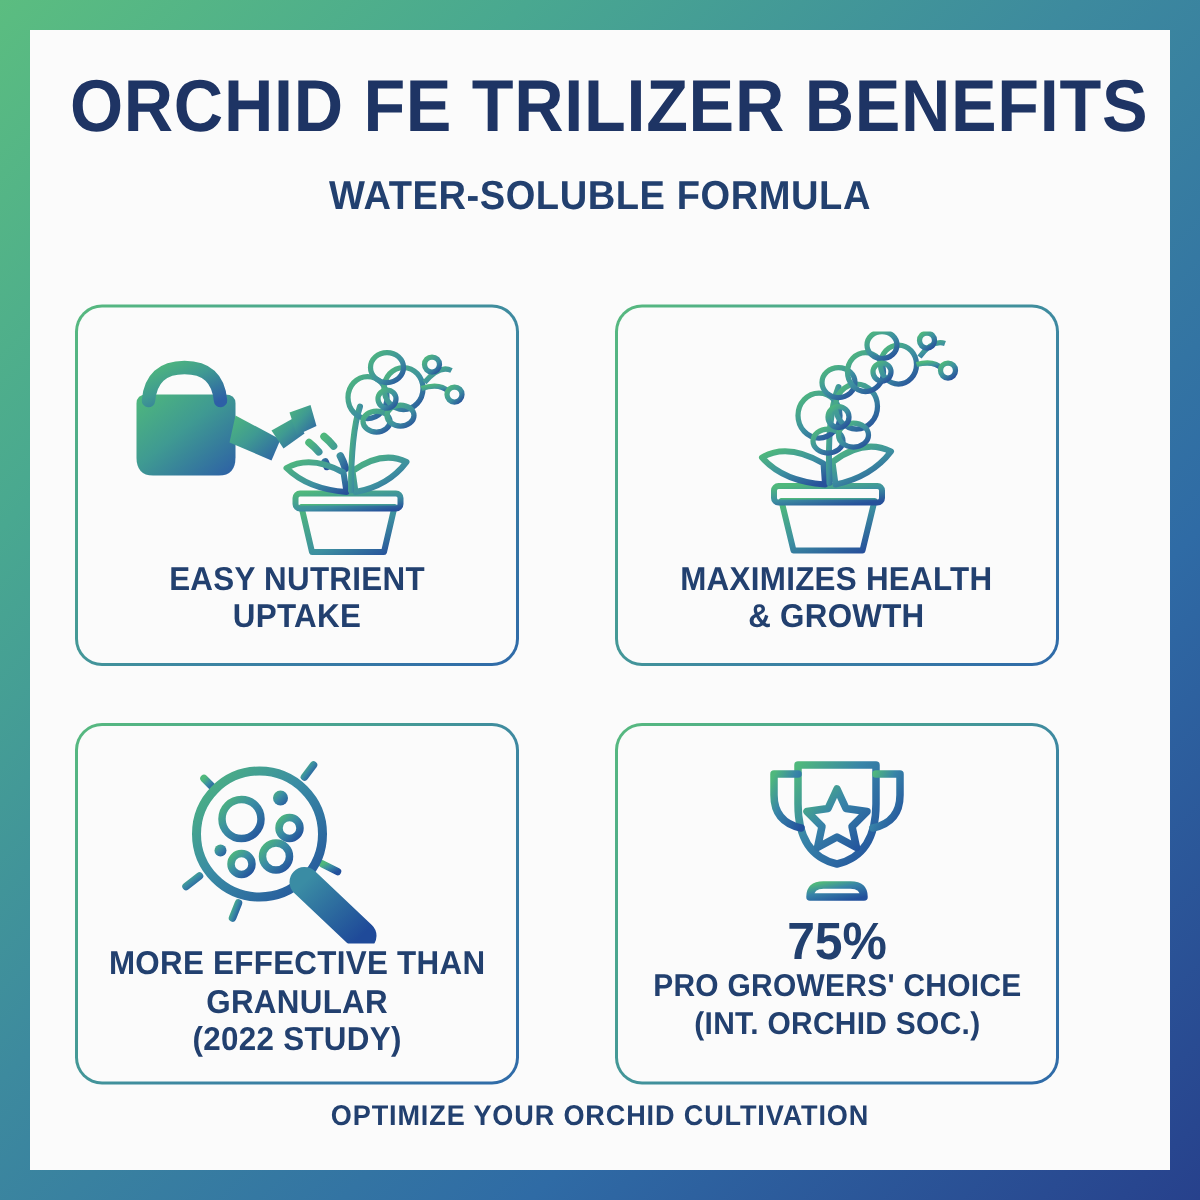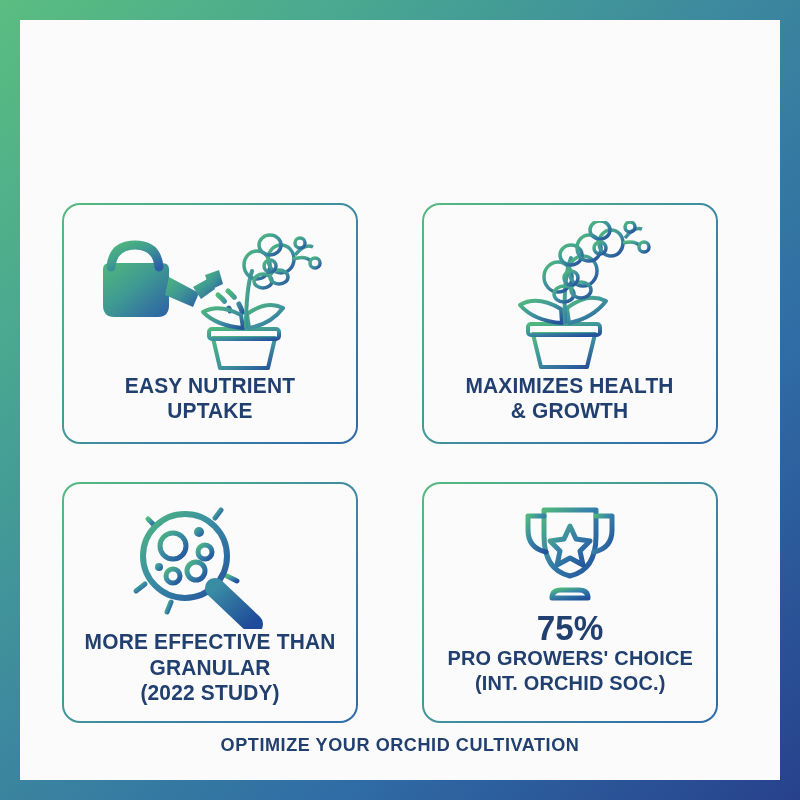--- a/index.html
+++ b/index.html
@@ -59,21 +59,21 @@
     font-weight: bold;
     letter-spacing: 0.4px;
     color: #22406f;
     transform: scaleX(0.94);
     white-space: nowrap;
   }
 
   
   .grid {
     position: absolute;
-    left: 42px;
+    left: 30px;
     top: 183px;
     width: 676px;
     display: grid;
     grid-template-columns: 296px 296px;
     grid-template-rows: 241px 241px;
     column-gap: 64px;
     row-gap: 38px;
   }
 
   .card {
@@ -151,20 +151,24 @@
   }
 
   svg { display: block; }
 </style>
 </head>
 <body>
 
 <div class="frame">
   <div class="canvas">
 
+    <div class="header">
+      <div class="title">ORCHID FE TRILIZER BENEFITS</div>
+      <div class="subtitle">WATER-SOLUBLE FORMULA</div>
+    </div>
 
     <div class="grid">
 
       <div class="card card-1">
         <div class="card-inner">
           <div class="icon-wrap">
             <span>
               <svg width="250" height="150" viewBox="0 0 250 150">
                 <defs>
                   <linearGradient id="g1" x1="0" y1="0" x2="1" y2="1">

